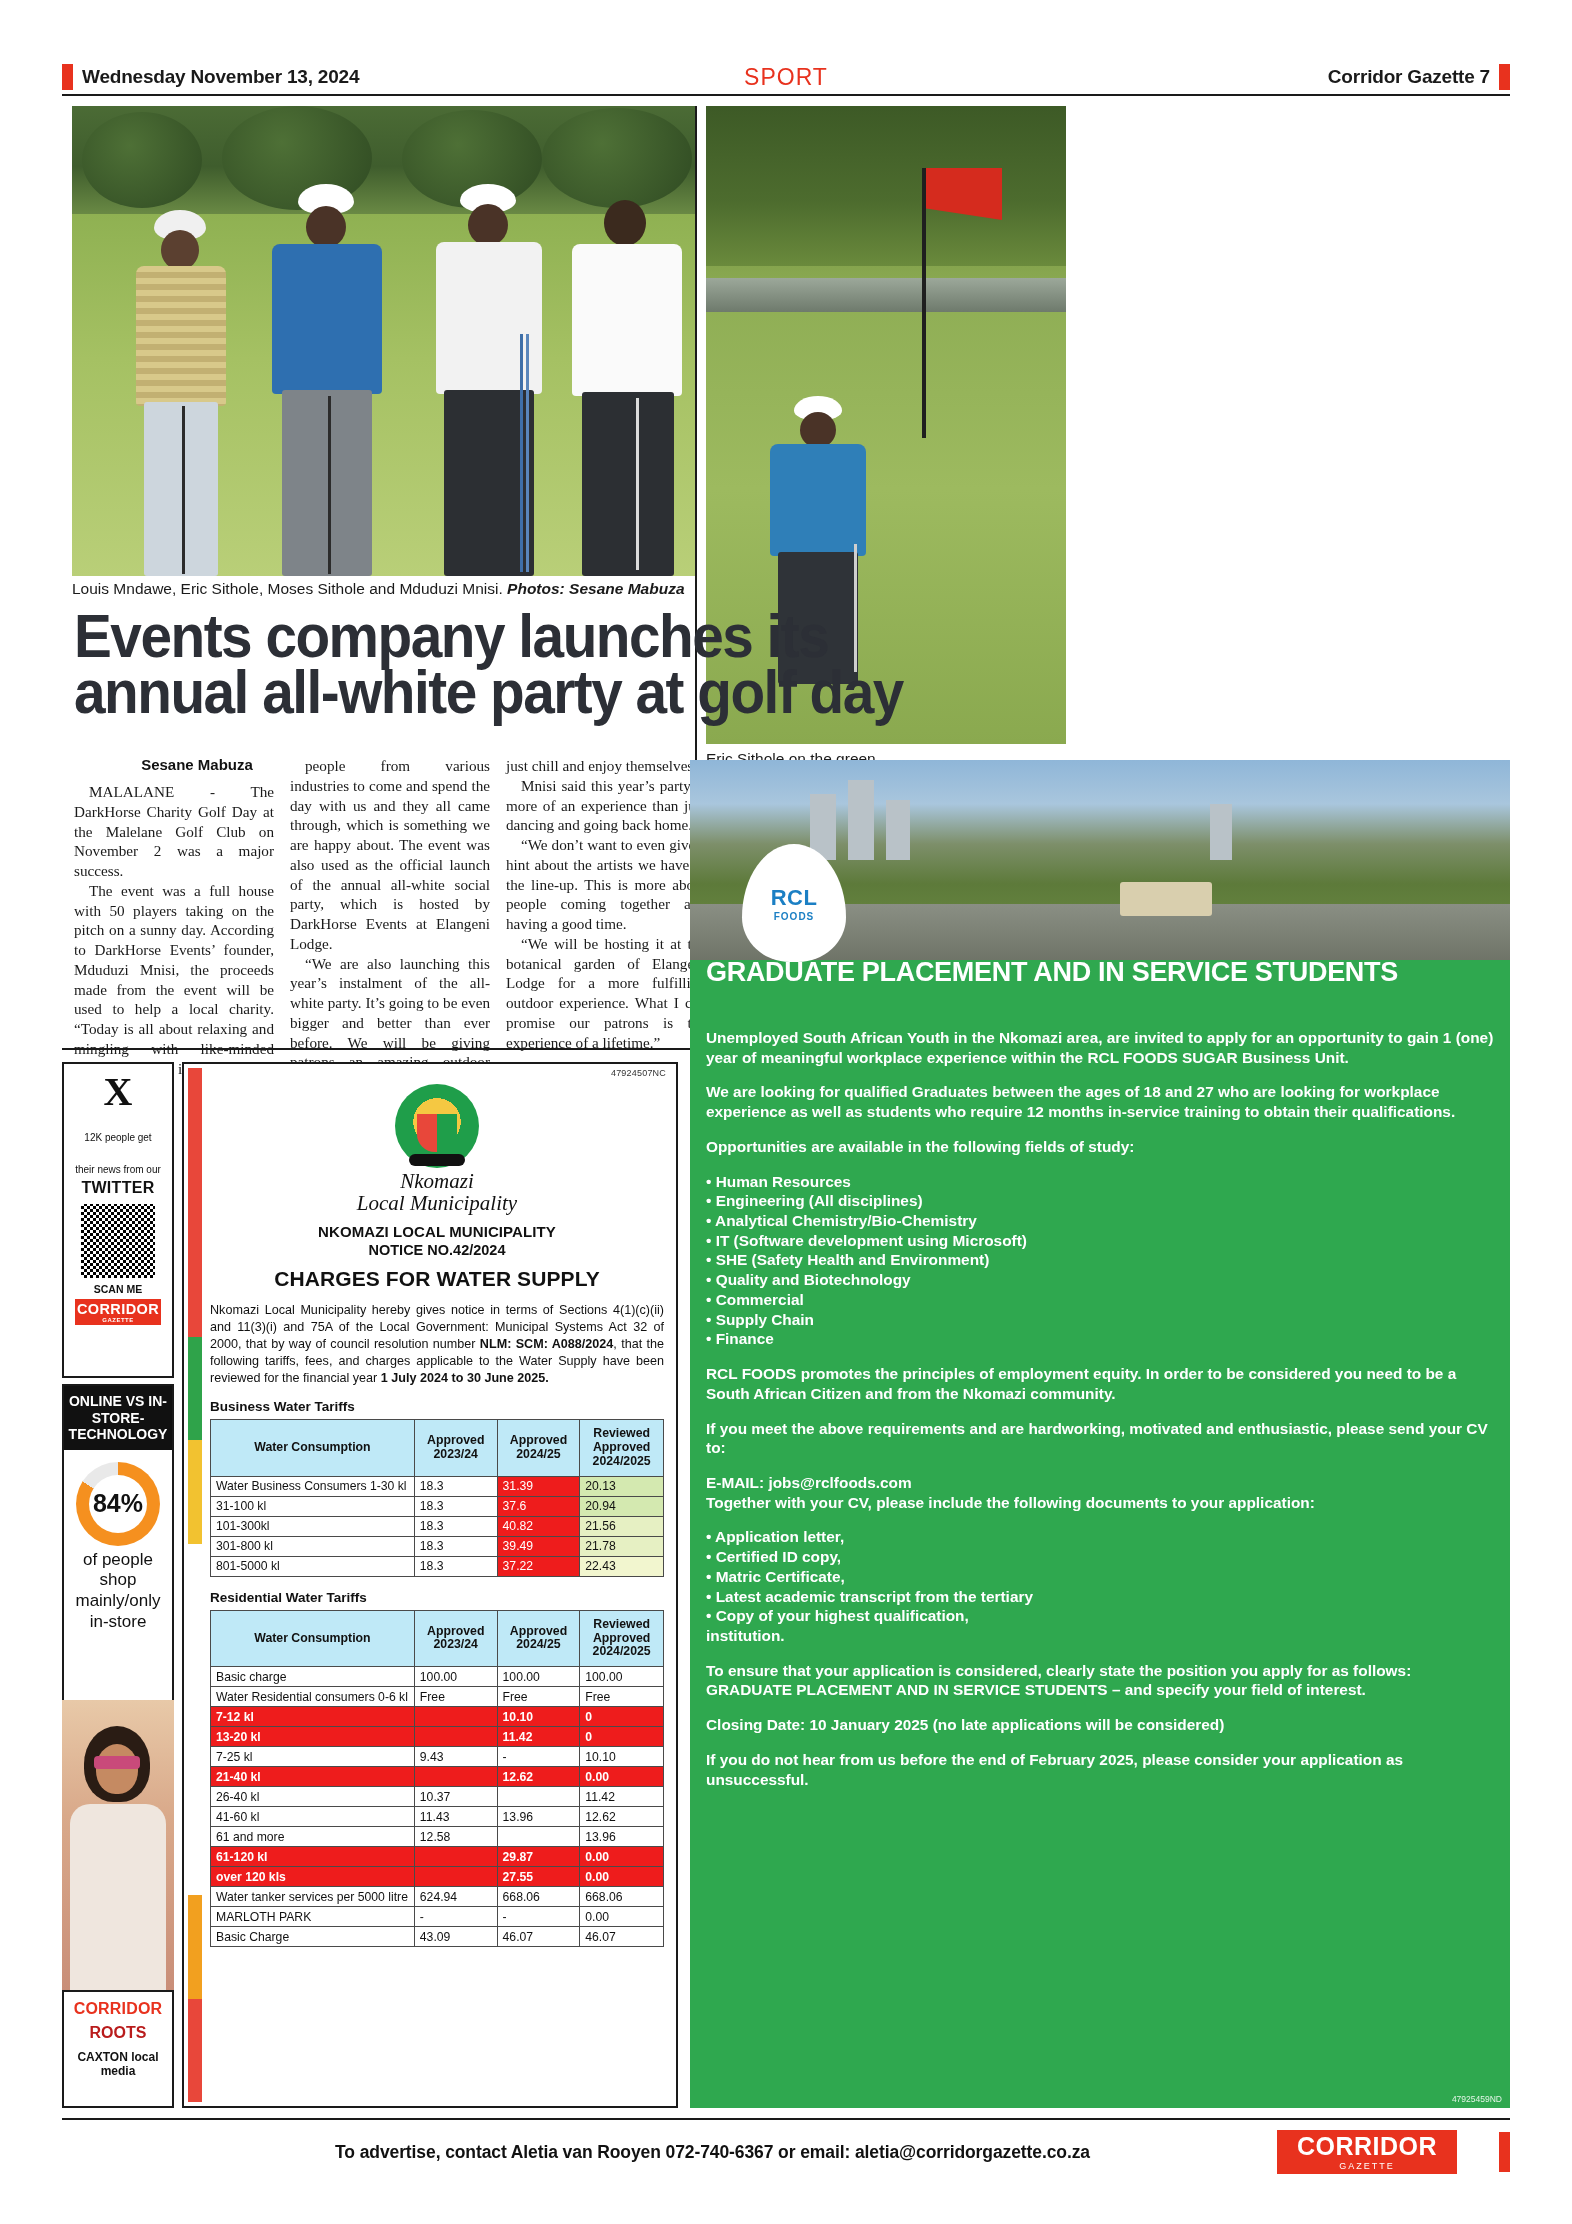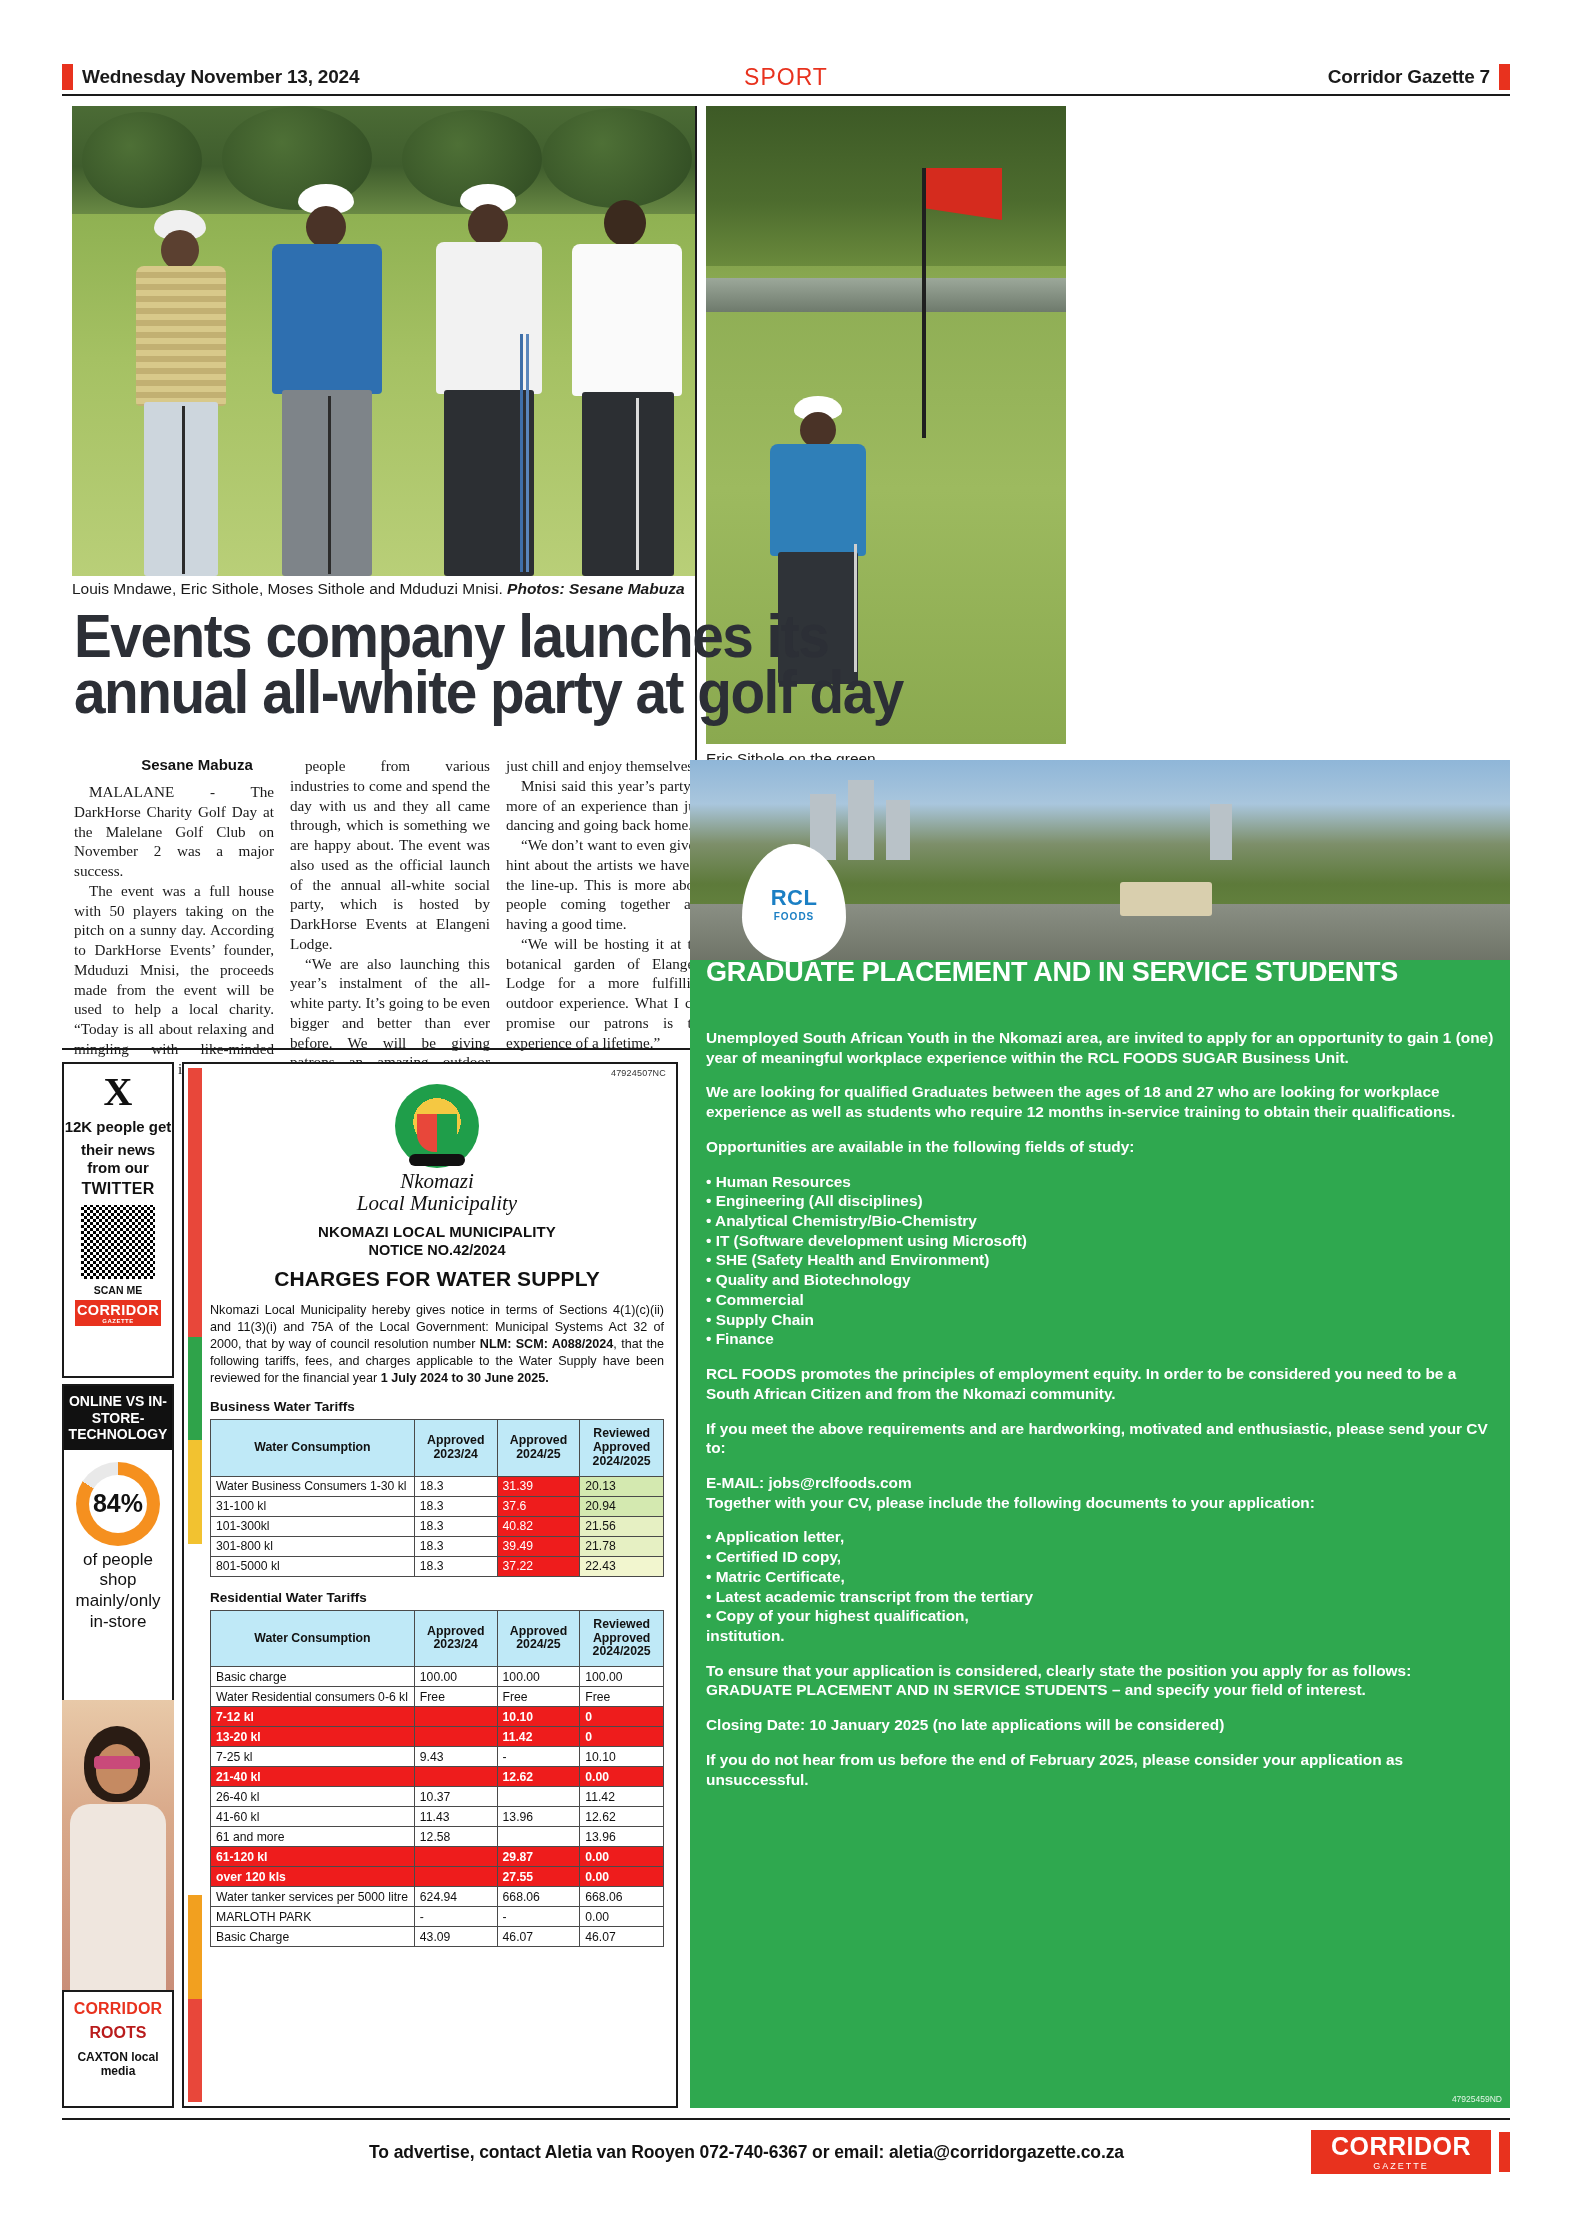--- a/index.html
+++ b/index.html
@@ -117,21 +117,21 @@
     position:absolute; left:62px; top:1048px; width:1448px; height:2px; background:#1a1a1a;
   }
   .rule-v1 { position:absolute; left:695px; top:106px; width:2px; height:942px; background:#1a1a1a; }
 
   
   .ad-twitter {
     position:absolute; left:62px; top:1062px; width:112px; height:316px;
     border:2px solid #1a1a1a; background:#fff; text-align:center; padding-top:8px;
   }
   .tw-x { font-size:40px; font-weight:bold; color:#111; line-height:1; font-family:"Liberation Serif",serif;}
-  .tw-t1 { font-size:15px; font-weight:bold; color:#111; line-height:1.15; margin-top:6px; }
+  .tw-t1 { font-size:10px; font-weight:normal; color:#111; line-height:1.15; margin-top:20px; }
   .tw-t2 { font-size:16px; font-weight:bold; color:#111; margin-top:4px; letter-spacing:.3px;}
   .qr {
     width:74px; height:74px; margin:7px auto 0;
     background-color:#fff;
     background-image:
       repeating-linear-gradient(90deg,#000 0 3px,#fff 3px 6px),
       repeating-linear-gradient(0deg,#000 0 3px,#fff 3px 6px);
     background-blend-mode: difference;
   }
   .qr-f { position:relative; }
@@ -265,21 +265,21 @@
   }
   .rcl-body p { margin-bottom:15px; }
   .rcl-body ul { list-style:none; }
   .rcl-body li { margin:0; }
   .rcl-ref { position:absolute; right:8px; bottom:4px; font-size:8.5px; color:#e3f5e7; }
 
   
   .footer-rule { position:absolute; left:62px; top:2118px; width:1448px; height:2px; background:#1a1a1a; }
   .footer {
     position:absolute; left:62px; top:2124px; width:1448px; height:56px;
-    display:flex; align-items:center;
+    display:flex; align-items:center;gap:34px;
   }
   .footer-text {
     flex:1; text-align:center; font-size:17.5px; font-weight:bold; color:#111; letter-spacing:-.1px;
     padding-left:120px;
   }
   .footer-logo {
     width:180px; height:44px; background:#e8321e; color:#fff;
     display:flex; flex-direction:column; align-items:center; justify-content:center;
     margin-right:8px;
   }

